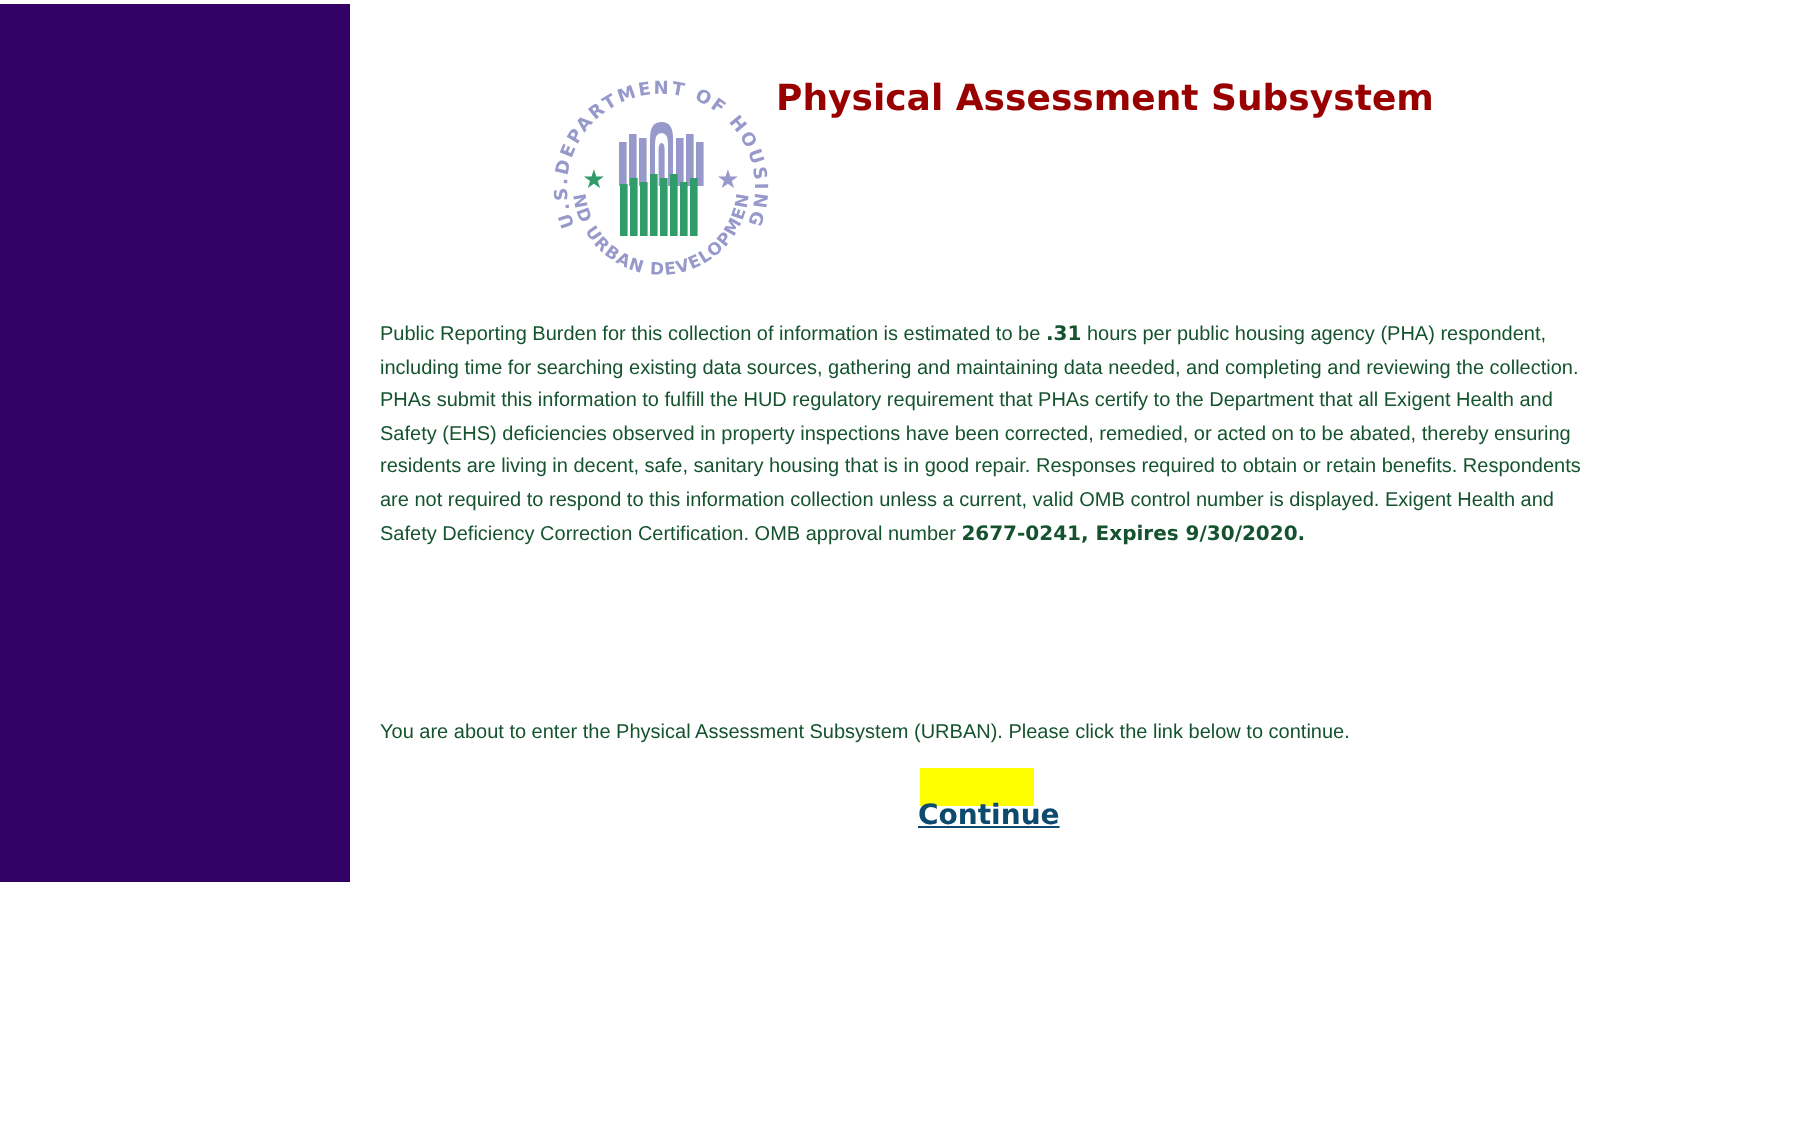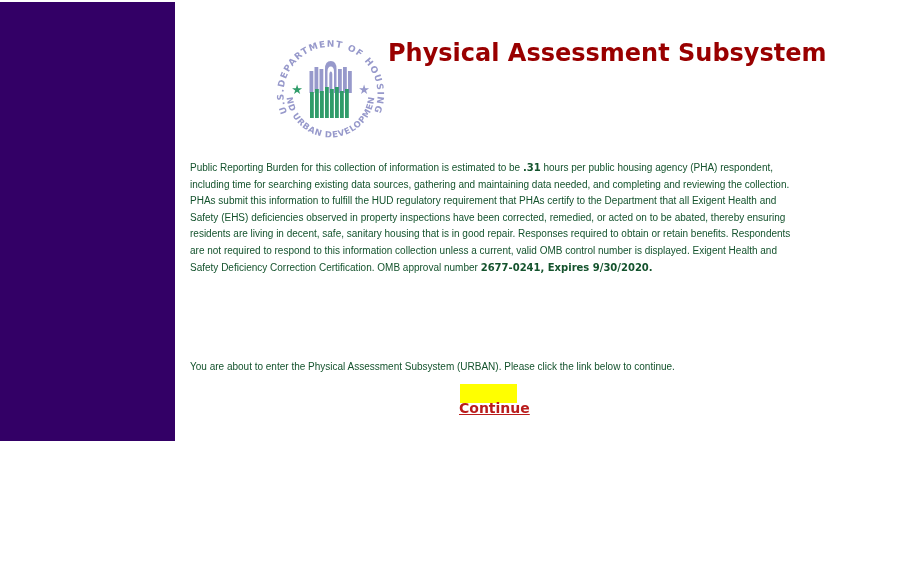--- a/index.html
+++ b/index.html
@@ -17,21 +17,21 @@
   }
   .logo{
     position:absolute;
     left:274px;top:32px;width:113px;height:113px;
   }
   .page-title{
     position:absolute;
     left:388px;top:39px;
     font-family:"DejaVu Sans",sans-serif;
     font-weight:bold;
-    font-size:24px;
+    font-size:18px;
     color:#990000;
     white-space:nowrap;
   }
   .body-text{
     position:absolute;
     left:190px;width:612px;
     font-size:10px;
     line-height:16.6px;
     color:#14532d;
     margin:0;
@@ -47,21 +47,21 @@
     left:460px;top:384px;
     width:57px;height:19px;
     background:#FFFF00;
   }
   .continue-link{
     position:absolute;
     left:459px;top:400px;
     font-family:"DejaVu Sans",sans-serif;
     font-weight:bold;
     font-size:14px;
-    color:#b91c1c;
+    color:#0c4a6e;
     text-decoration:underline;
     cursor:pointer;
   }
 </style>
 </head>
 <body>
 
 <div class="screen">
 
   <div class="sidebar"></div>

